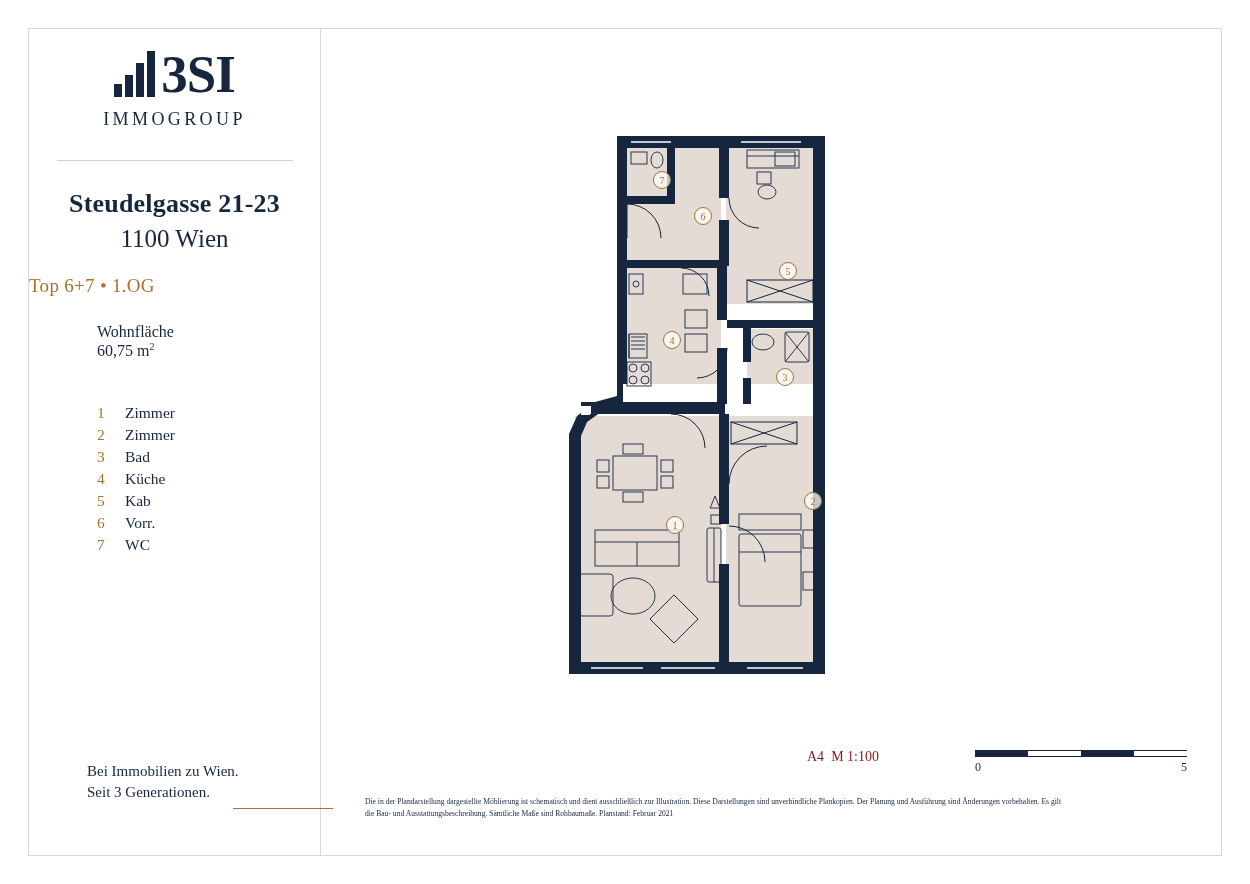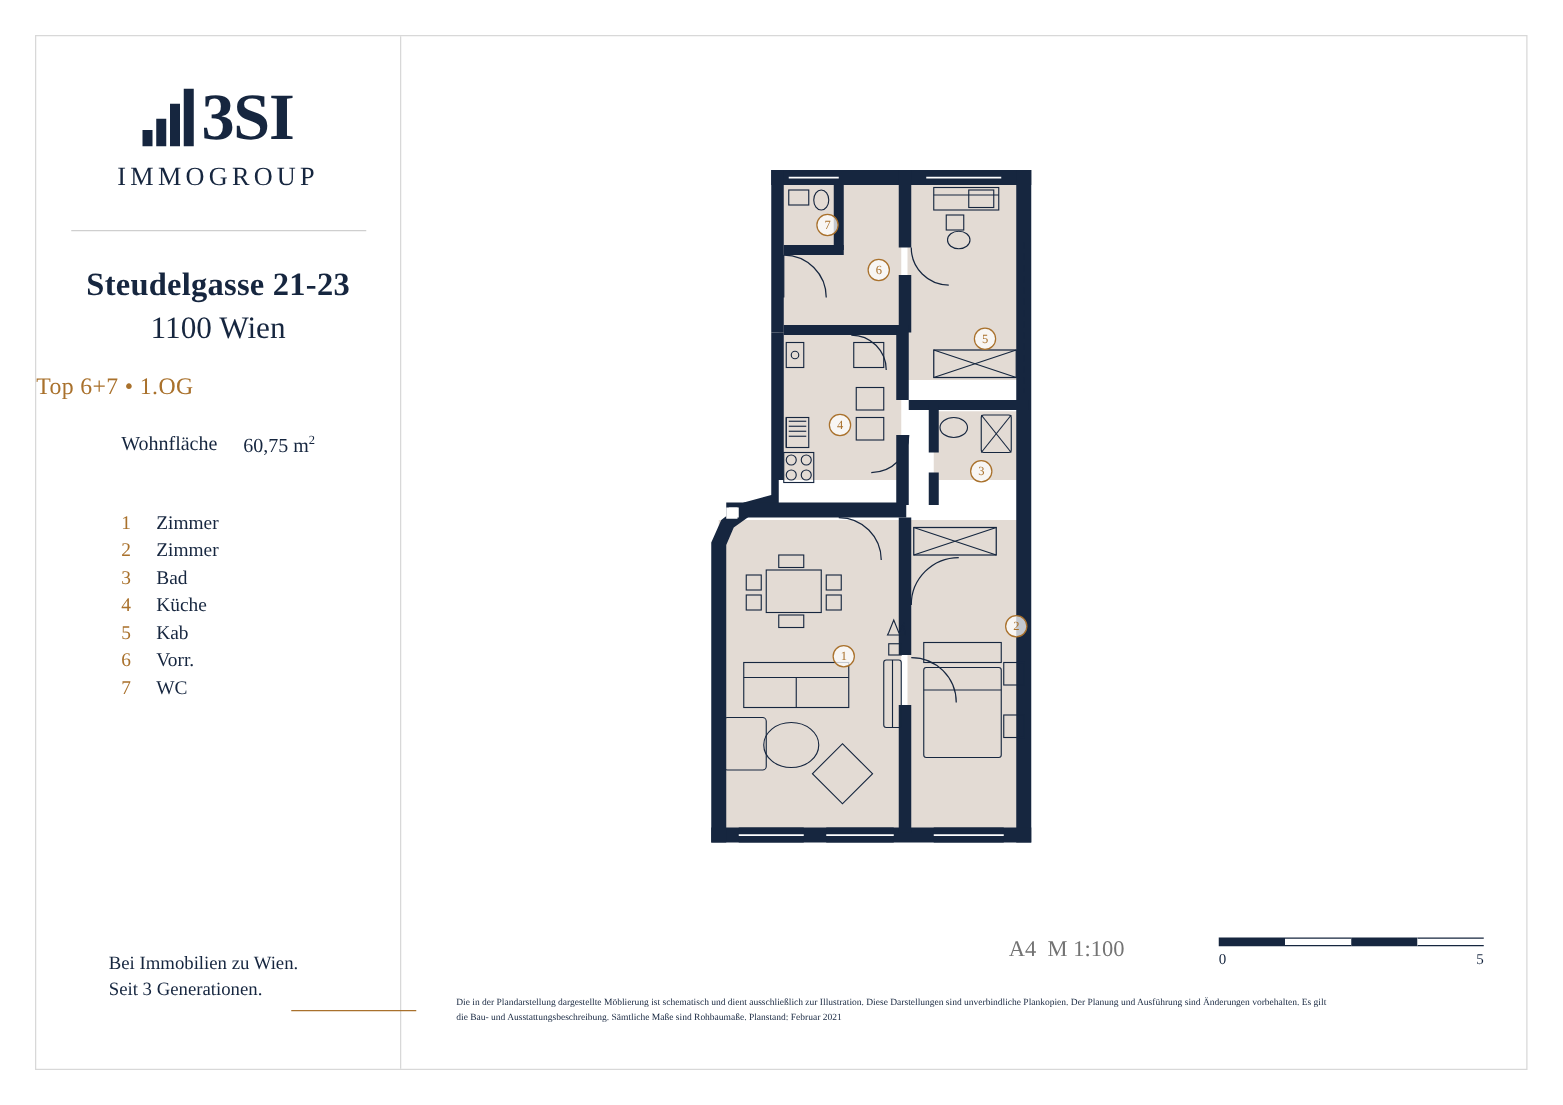--- a/index.html
+++ b/index.html
@@ -24,21 +24,21 @@
   }
   
   .sidebar {
     width: 292px;
     height: 100%;
     border-right: 1px solid #d8d8d8;
     position: relative;
     padding: 0;
   }
   .logo-wrap {
-    margin-top: 36px;
+    margin-top: 16px;
     text-align: center;
   }
   .logo-row {
     display: flex;
     align-items: flex-end;
     justify-content: center;
     gap: 6px;
     height: 54px;
   }
   .bars {
@@ -56,21 +56,21 @@
   .logo-text {
     font-family: "Liberation Serif", serif;
     font-size: 53px;
     font-weight: 700;
     letter-spacing: -1px;
     color: #16263f;
     line-height: 0.95;
   }
   .logo-sub {
     margin-top: 10px;
-    font-size: 21px;
+    font-size: 18px;
     letter-spacing: 3.4px;
     color: #16263f;
     font-family: "Liberation Serif", serif;
   }
   .divider {
     width: 236px;
     height: 1px;
     background: #cfcfcf;
     margin: 30px auto 0 auto;
   }
@@ -95,20 +95,21 @@
     color: #a9712c;
     letter-spacing: 0.3px;
   }
   .area-row {
     margin-top: 26px;
     padding: 0 68px 0 68px;
     display: flex;
     justify-content: space-between;
     font-size: 16px;
     color: #16263f;
+    flex-direction: column;
   }
   .area-row .val { white-space: nowrap; }
   .area-row sup { font-size: 10px; }
   .legend {
     margin-top: 44px;
     padding-left: 68px;
   }
   .legend-row {
     display: flex;
     align-items: baseline;
@@ -152,22 +153,22 @@
   .scalebar {
     position: absolute;
     right: 34px;
     bottom: 74px;
     width: 380px;
     height: 36px;
   }
   .scale-label {
     position: absolute;
     left: 0; top: 4px;
-    font-size: 18px;
-    color: #737373;
+    font-size: 14px;
+    color: #7f1d1d;
     white-space: nowrap;
   }
   .scale-graphic {
     position: absolute;
     right: 0; top: 5px;
     width: 212px;
   }
   .scale-seg { display: flex; height: 7px; width: 212px; }
   .scale-seg i { flex: 1; }
   .scale-seg i:nth-child(odd){ background: #16263f; }

